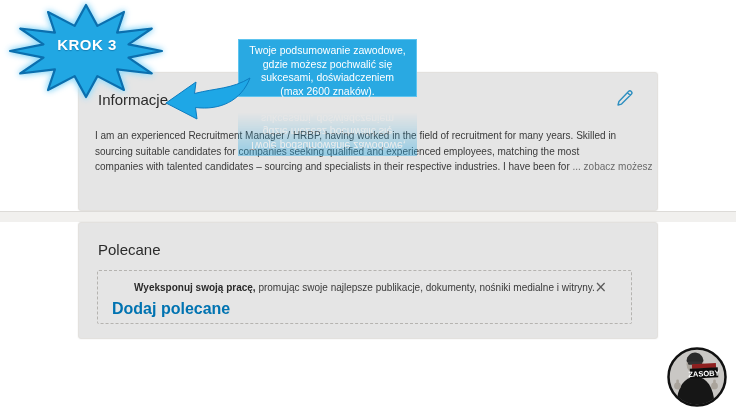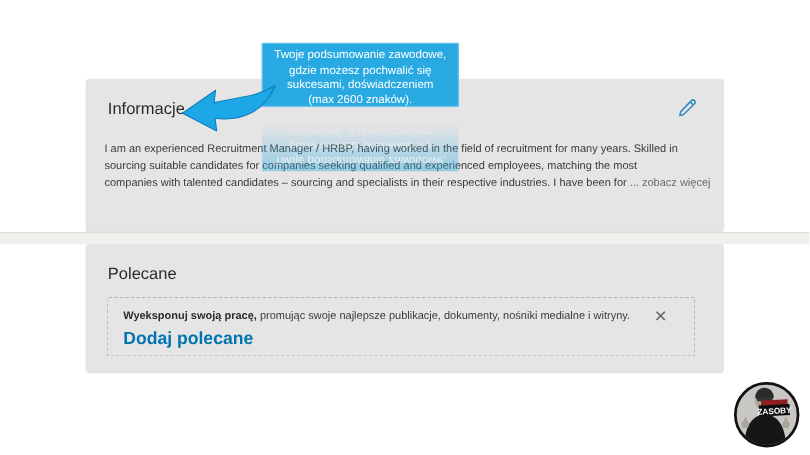--- a/index.html
+++ b/index.html
@@ -42,21 +42,21 @@
   }
   .about-line { white-space: nowrap; }
   .see-more { color: #6b6b6b; cursor: pointer; }
 
   
   .featured-box {
     position: absolute; left: 18px; top: 47px; width: 535px; height: 54px;
     border: 1px dashed #b5b3b0; border-radius: 2px;
     padding: 10px 14px 0 14px;
   }
-  .featured-text { font-size: 10px; color: #3a3a3a; line-height: 14px; }
+  .featured-text { font-size: 10px; color: #3a3a3a; line-height: 14px; text-align: center; }
   .featured-text b { font-weight: 700; color: #2b2b2b; }
   .featured-link {
     display: inline-block; margin-top: 5px;
     font-size: 16px; font-weight: 700; color: #0073b1; cursor: pointer;
   }
   .dismiss-btn {
     position: absolute; right: 24px; top: 9px;
     background: none; border: none; font-size: 15px; line-height: 15px;
     color: #5b5b5b; cursor: pointer; font-family: "DejaVu Sans", sans-serif;
   }
@@ -103,36 +103,44 @@
       <span>
         <svg width="18" height="18" viewBox="0 0 16 16">
           <path d="M2.6 11.1 L1.8 14.2 L4.9 13.4 L13.6 4.7 C14.3 4 14.3 2.9 13.6 2.2 C12.9 1.5 11.8 1.5 11.1 2.2 L2.6 11.1 Z M10.2 3.2 L12.7 5.7" fill="none" stroke="#2e8fc0" stroke-width="1.25" stroke-linejoin="round"></path>
         </svg>
       </span>
     </button>
 
     <div class="about-body">
       <div class="about-line">I am an experienced Recruitment Manager / HRBP, having worked in the field of recruitment for many years. Skilled in</div>
       <div class="about-line">sourcing suitable candidates for companies seeking qualified and experienced employees, matching the most</div>
-      <div class="about-line"><span>companies with talented candidates – sourcing and specialists in their respective industries. I have been for</span><span class="see-more"> ... zobacz więcej</span></div>
+      <div class="about-line"><span>companies with talented candidates – sourcing and specialists in their respective industries. I have been for</span><span class="see-more"> ... zobacz możesz</span></div>
     </div>
   </section>
 
   <div class="gap-band"></div>
 
   <section class="card card-featured">
     <h2 class="card-title">Polecane</h2>
 
     <div class="featured-box">
       <div class="featured-text"><b>Wyeksponuj swoją pracę,</b><span> promując swoje najlepsze publikacje, dokumenty, nośniki medialne i witryny.</span></div>
       <a class="featured-link">Dodaj polecane</a>
       <button class="dismiss-btn">×</button>
     </div>
   </section>
 
+  <div class="starburst">
+    <span>
+      <svg width="166" height="102" viewBox="0 0 166 102">
+        <polygon points="158,51 124.5,57.7 147.8,73.5 113.1,69.4 120,90 93.4,76.1 82,97 70.6,76.1 44,90 50.9,69.4 16.2,73.5 39.5,57.7 6,51 39.5,44.3 16.2,28.5 50.9,32.6 44,12 70.6,25.9 82,5 93.4,25.9 120,12 113.1,32.6 147.8,28.5 124.5,44.3" fill="#21a7e3" stroke="#0b6fae" stroke-width="2.2" stroke-linejoin="round"></polygon>
+      </svg>
+    </span>
+    <div class="starburst-label">KROK 3</div>
+  </div>
 
   <div class="callout">
     <div>Twoje podsumowanie zawodowe,</div>
     <div>gdzie możesz pochwalić się</div>
     <div>sukcesami, doświadczeniem</div>
     <div>(max 2600 znaków).</div>
   </div>
   <div class="callout-reflection" aria-hidden="true">
     <div>Twoje podsumowanie zawodowe,</div>
     <div>gdzie możesz pochwalić się</div>

